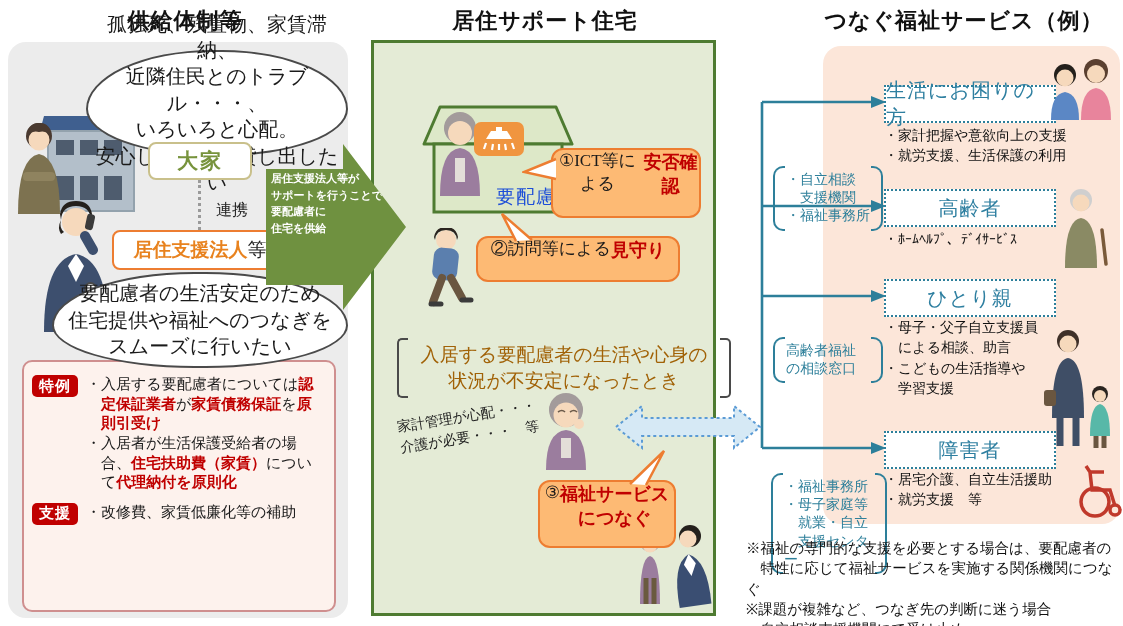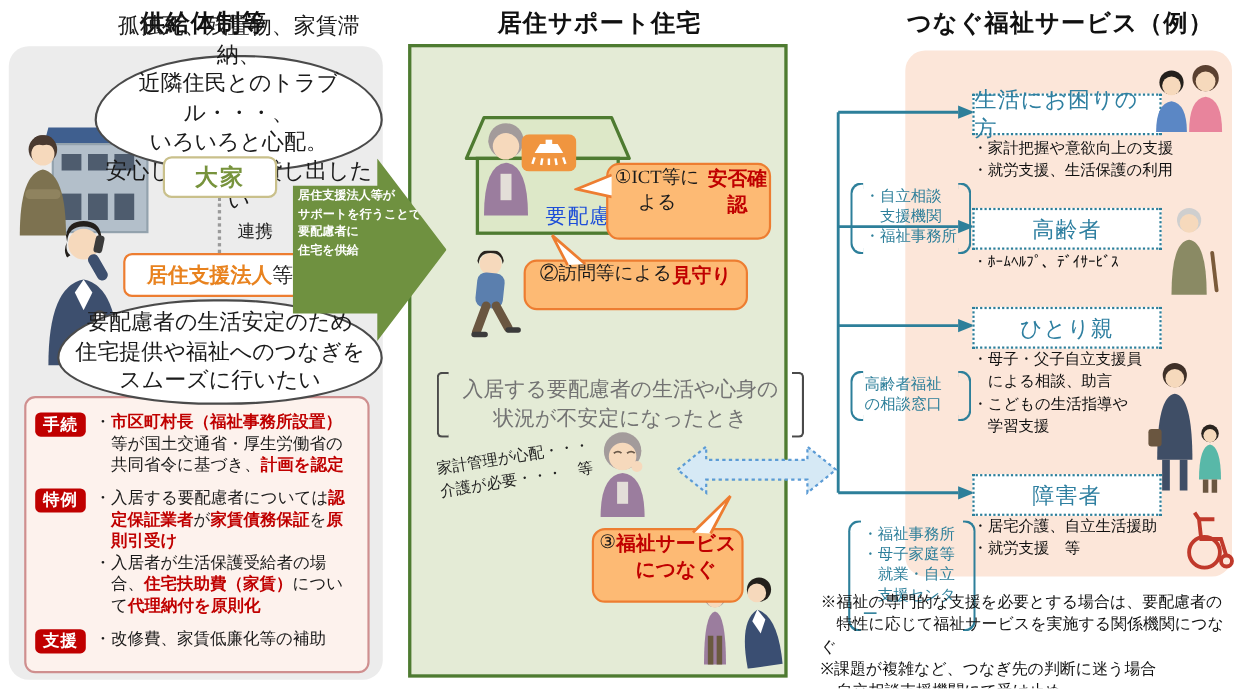--- a/index.html
+++ b/index.html
@@ -30,21 +30,21 @@
   
   .garrow{background:#6f9140;clip-path:polygon(0 15%,55% 15%,55% 0,100% 50%,55% 100%,55% 85%,0 85%);z-index:5;}
   .garrow-text{position:absolute;left:5px;top:26px;color:#fff;font-weight:bold;font-size:11px;line-height:1.5;white-space:pre-line;}
   
   .gbox{background:#e4ebd6;border:3px solid #4e7b31;}
   .jbr{position:relative;display:flex;align-items:center;justify-content:center;text-align:center;}
   .jbr::before,.jbr::after{content:"";position:absolute;top:0;bottom:0;width:9px;border:2px solid #4a4a4a;}
   .jbr::before{left:0;border-right:none;border-radius:5px 0 0 5px;}
   .jbr::after{right:0;border-left:none;border-radius:0 5px 5px 0;}
   .daily-label{font-size:19px;color:#111;letter-spacing:2px;}
-  .unstable-label{font-size:19px;color:#737373;line-height:1.35;white-space:pre-line;}
+  .unstable-label{font-size:19px;color:#a16207;line-height:1.35;white-space:pre-line;}
   .obubble{background:#fdba74;border:2.5px solid #ed7d31;border-radius:12px;display:flex;align-items:flex-start;justify-content:center;
            text-align:center;white-space:pre-line;font-size:17px;line-height:1.35;z-index:4;}
   .obubble .em{font-size:18px;}
   .tail{position:absolute;z-index:5;}
   .resident-label{font-size:19px;color:#1d4ed8;text-align:right;letter-spacing:1px;}
   .worry-text{font-size:14px;color:#222;line-height:1.5;white-space:pre-line;transform:rotate(-9deg);}
   
   .panel-pink{background:#fce6d9;border-radius:18px;}
   .tbr{position:relative;color:#2d7f9a;font-size:14px;line-height:1.3;white-space:pre-line;padding:5px 13px;box-sizing:border-box;}
   .tbr::before,.tbr::after{content:"";position:absolute;top:0;bottom:0;width:10px;border:2px solid #2d7f9a;}
@@ -120,26 +120,20 @@
       <span class="org-suffix">等</span>
   </div>
 
   <div class="abs cloud-dot" style="left:84px;top:282px;width:9px;height:9px;"></div>
   <div class="abs cloud-dot" style="left:96px;top:294px;width:6px;height:6px;"></div>
   <div class="abs cloud" style="left:52px;top:272px;width:292px;height:92px;">要配慮者の生活安定のため
 住宅提供や福祉へのつなぎを
 スムーズに行いたい</div>
 
   <div class="abs info-box" style="left:22px;top:360px;width:314px;height:252px;">
-    <div class="m-row">
-      <div class="m-badge">手続</div>
-      <div class="m-texts">
-        <div class="m-item"><span>・</span><span class="em">市区町村長（福祉事務所設置）</span><span>等が国土交通省・厚生労働省の共同省令に基づき、</span><span class="em">計画を認定</span></div>
-      </div>
-    </div>
     <div class="m-row">
       <div class="m-badge">特例</div>
       <div class="m-texts">
         <div class="m-item"><span>・入居する要配慮者については</span><span class="em">認定保証業者</span><span>が</span><span class="em">家賃債務保証</span><span>を</span><span class="em">原則引受け</span></div>
         <div class="m-item"><span>・入居者が生活保護受給者の場合、</span><span class="em">住宅扶助費（家賃）</span><span>について</span><span class="em">代理納付を原則化</span></div>
       </div>
     </div>
     <div class="m-row">
       <div class="m-badge">支援</div>
       <div class="m-texts">

